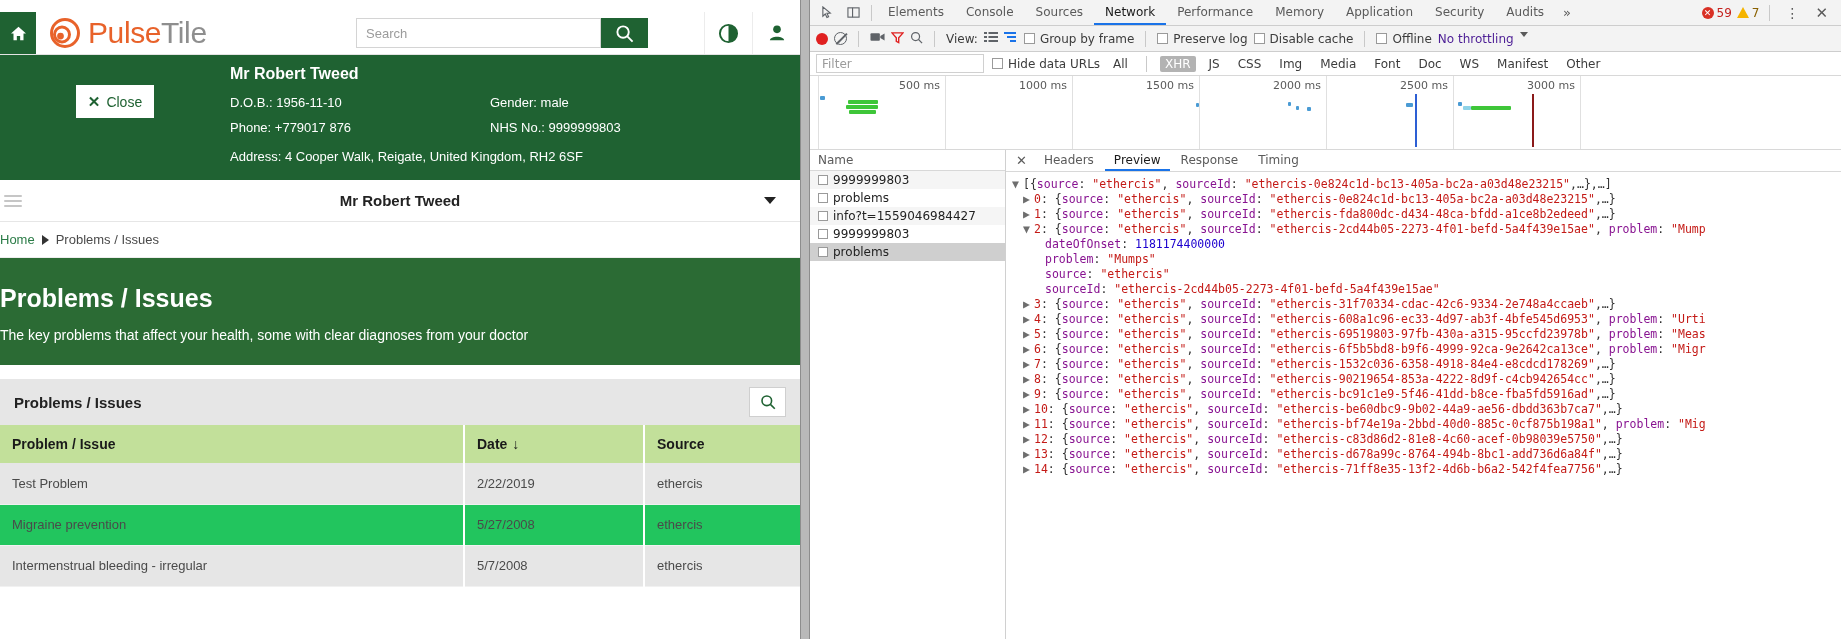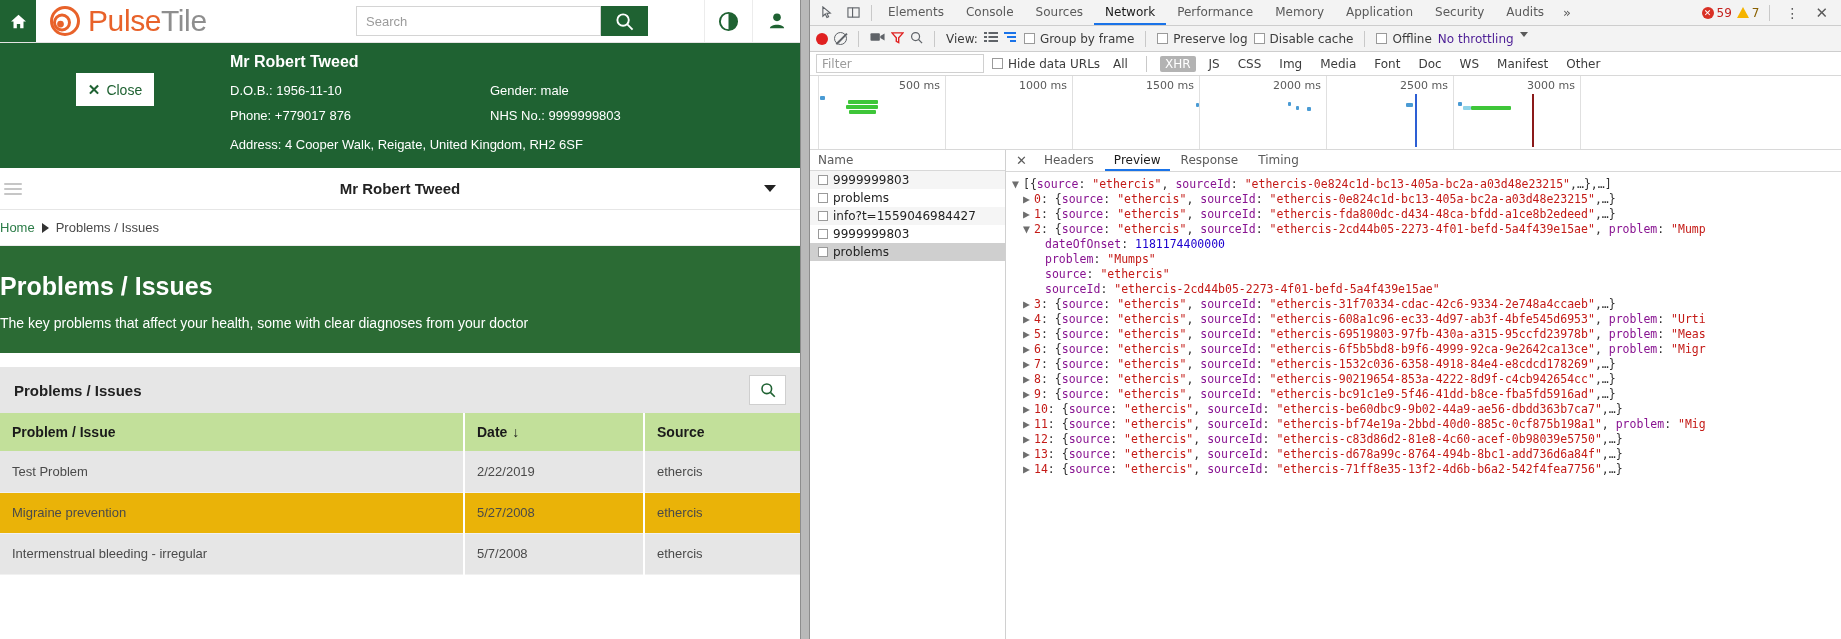--- a/index.html
+++ b/index.html
@@ -7,21 +7,21 @@
     width: 1841px; height: 639px;
     font-family: "Liberation Sans", sans-serif;
     overflow: hidden;
     background: #fff;
   }
   .screen { position: relative; width: 1841px; height: 639px; display: flex; }
 
   
   .app { width: 800px; height: 639px; position: relative; background: #fff; overflow: hidden; }
 
-  .app-topbar { height: 43px; display: flex; align-items: stretch; background: #fff; border-bottom: 1px solid #e3e3e3; }
+  .app-topbar { height: 43px; display: flex; align-items: stretch; background: #fff; border-bottom: 1px solid #e3e3e3; margin-top: 12px; }
   .home-btn { width: 36px; background: #1f6232; display: flex; align-items: center; justify-content: center; }
   .home-icon { width: 17px; height: 15px; position: relative; }
   .brand { display: flex; align-items: center; padding-left: 14px; gap: 8px; flex: 0 0 auto; }
   .logo-mark { width: 30px; height: 30px; position: relative; }
   .brand-text { font-size: 30px; letter-spacing: -0.4px; font-weight: 400; }
   .brand-pulse { color: #e8622a; }
   .brand-tile { color: #8e8e8e; }
 
   .topbar-spacer { flex: 1; }
   .search-wrap { display: flex; align-items: center; height: 100%; }
@@ -79,21 +79,21 @@
     background: #c2e09a; color: #1a1a1a; font-size: 14px; font-weight: 700;
     text-align: left; height: 38px; padding: 0 12px; border-right: 2px solid #fff;
   }
   table.grid th:last-child { border-right: none; }
   table.grid td {
     font-size: 13px; color: #4a4a4a; height: 41px; padding: 0 12px;
     border-right: 2px solid #fff; border-bottom: 1px solid #f1f1f1;
   }
   table.grid td:last-child { border-right: none; }
   tr.alt td { background: #e6e6e6; }
-  tr.plain td { background: #eab308; }
+  tr.plain td { background: #22c55e; }
   .col-problem { width: 58%; }
   .col-date { width: 22.5%; }
   .col-source { width: 19.5%; }
   .sort-arrow { margin-left: 5px; }
 
   
   .v-divider { width: 10px; background: #b9b9b9; border-left: 1px solid #8d8d8d; border-right: 1px solid #8d8d8d; }
 
   
   .devtools { flex: 1; height: 639px; background: #fff; display: flex; flex-direction: column;

